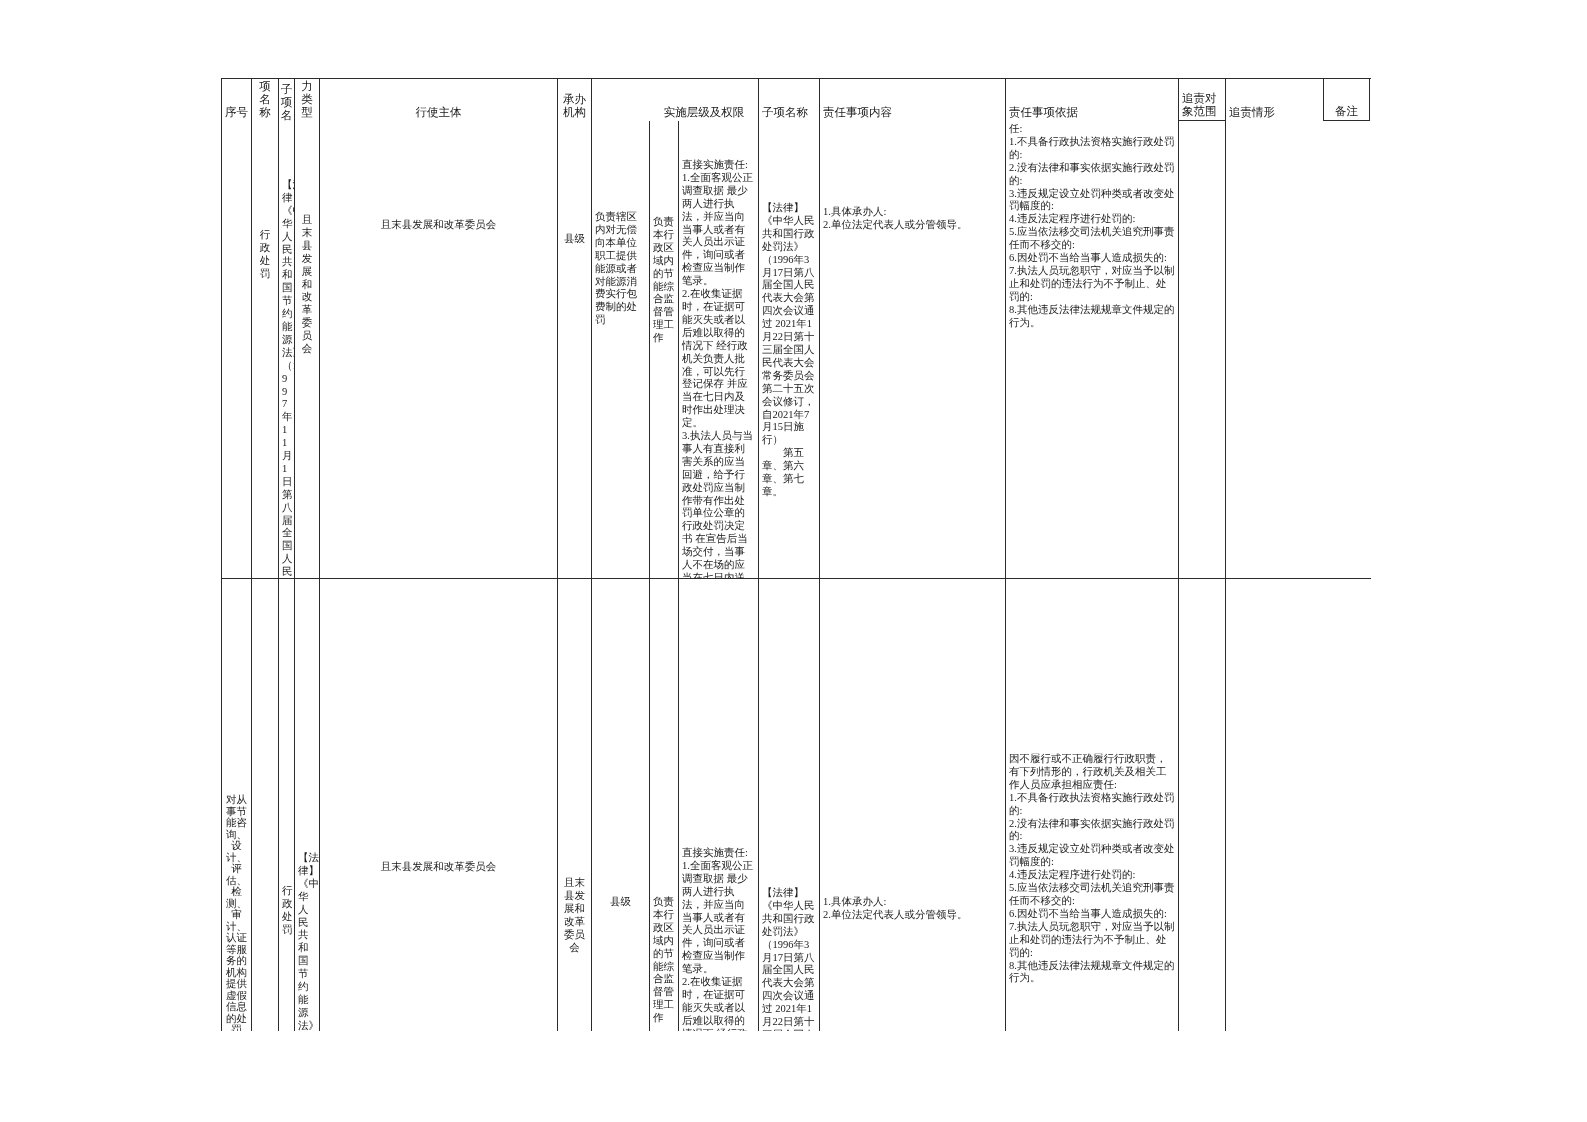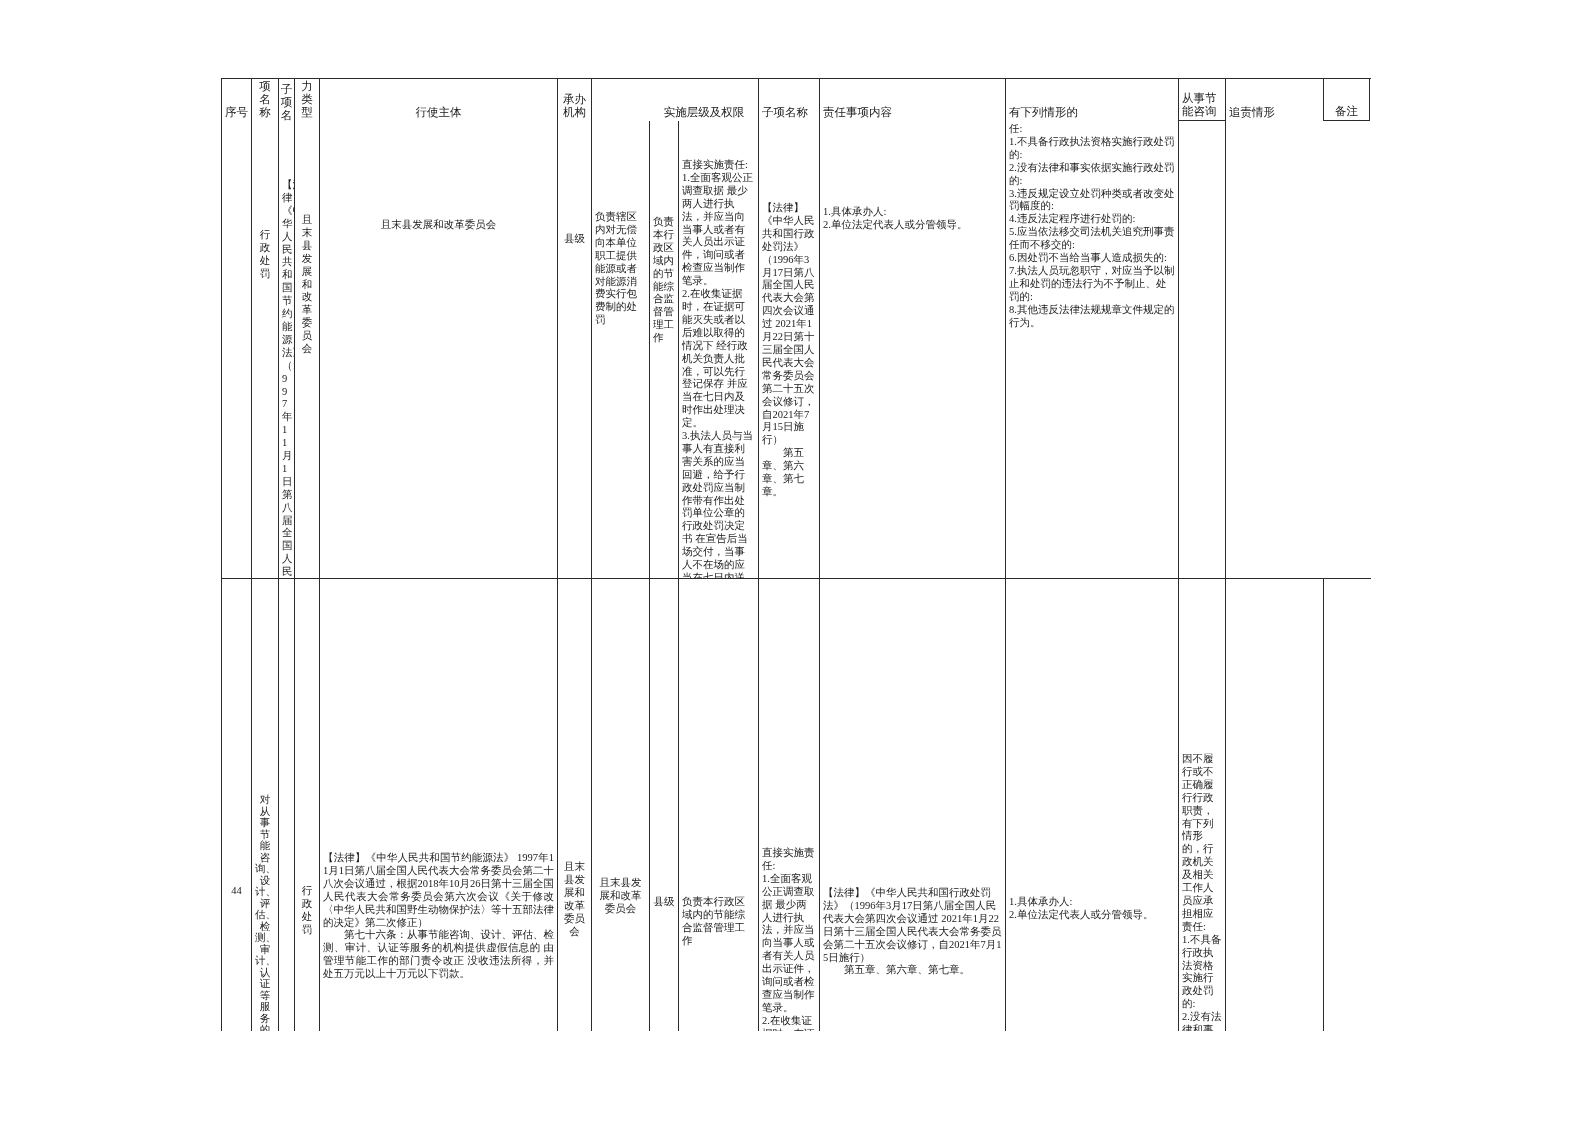--- a/index.html
+++ b/index.html
@@ -67,24 +67,24 @@
       <div class="cell span2">
           <span>实施层级及权限</span>
         </div>
       <div class="cell left">
           <span>子项名称</span>
         </div>
       <div class="cell left">
           <span>责任事项内容</span>
         </div>
       <div class="cell left">
-          <span>有下列情形的</span>
+          <span>责任事项依据</span>
         </div>
       <div class="cell left ub">
-          <span class="cw">从事节能咨询</span>
+          <span class="cw">追责对象范围</span>
         </div>
       <div class="cell left">
           <span>追责情形</span>
         </div>
       <div class="cell ub">
           <span>备注</span>
         </div>
     </div>
 
     <div class="grid r43">
@@ -138,23 +138,20 @@
 7.执法人员玩忽职守，对应当予以制止和处罚的违法行为不予制止、处罚的:
 8.其他违反法律法规规章文件规定的行为。</div>
         </div>
       <div class="cell">
           <div class="cw"></div>
         </div>
     </div>
 
     <div class="grid r44">
       <div class="cell center">
-          <div class="cw" style="padding-top:304px">44</div>
-        </div>
-      <div class="cell center">
           <div class="cw vname" style="padding-top:213px">对从事节能咨询、设计、评估、检测、审计、认证等服务的机构提供虚假信息的处罚</div>
         </div>
       <div class="cell">
           <div class="cw"></div>
         </div>
       <div class="cell center">
           <div class="cw" style="padding-top:304px">行政处罚</div>
         </div>
       <div class="cell just">
           <div class="cw" style="padding-top:271px">【法律】《中华人民共和国节约能源法》 1997年11月1日第八届全国人民代表大会常务委员会第二十八次会议通过，根据2018年10月26日第十三届全国人民代表大会常务委员会第六次会议《关于修改〈中华人民共和国野生动物保护法〉等十五部法律的决定》第二次修正）

